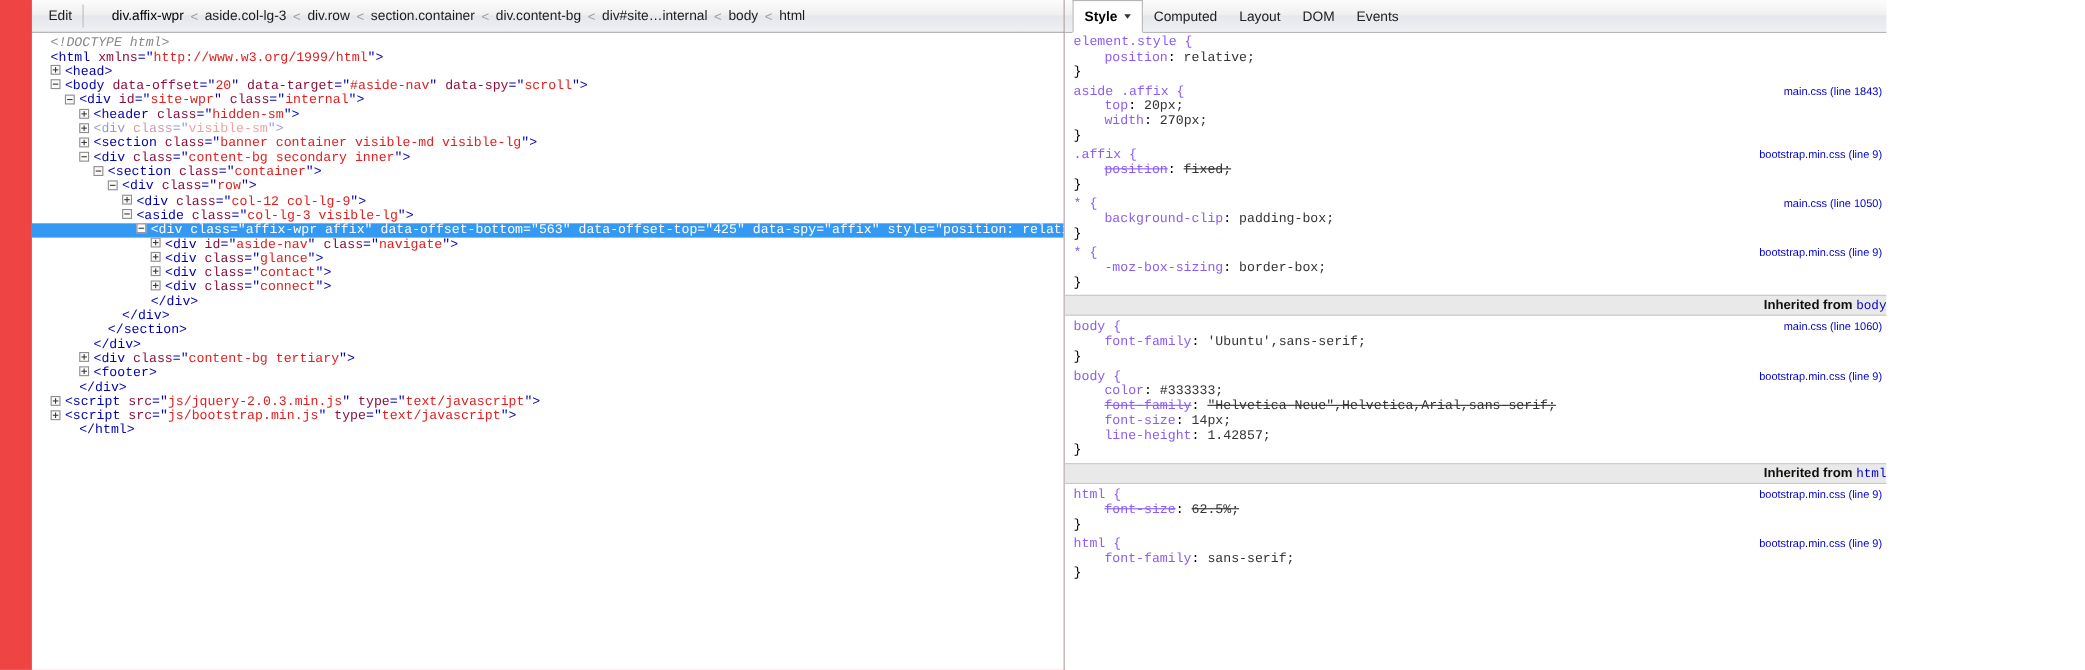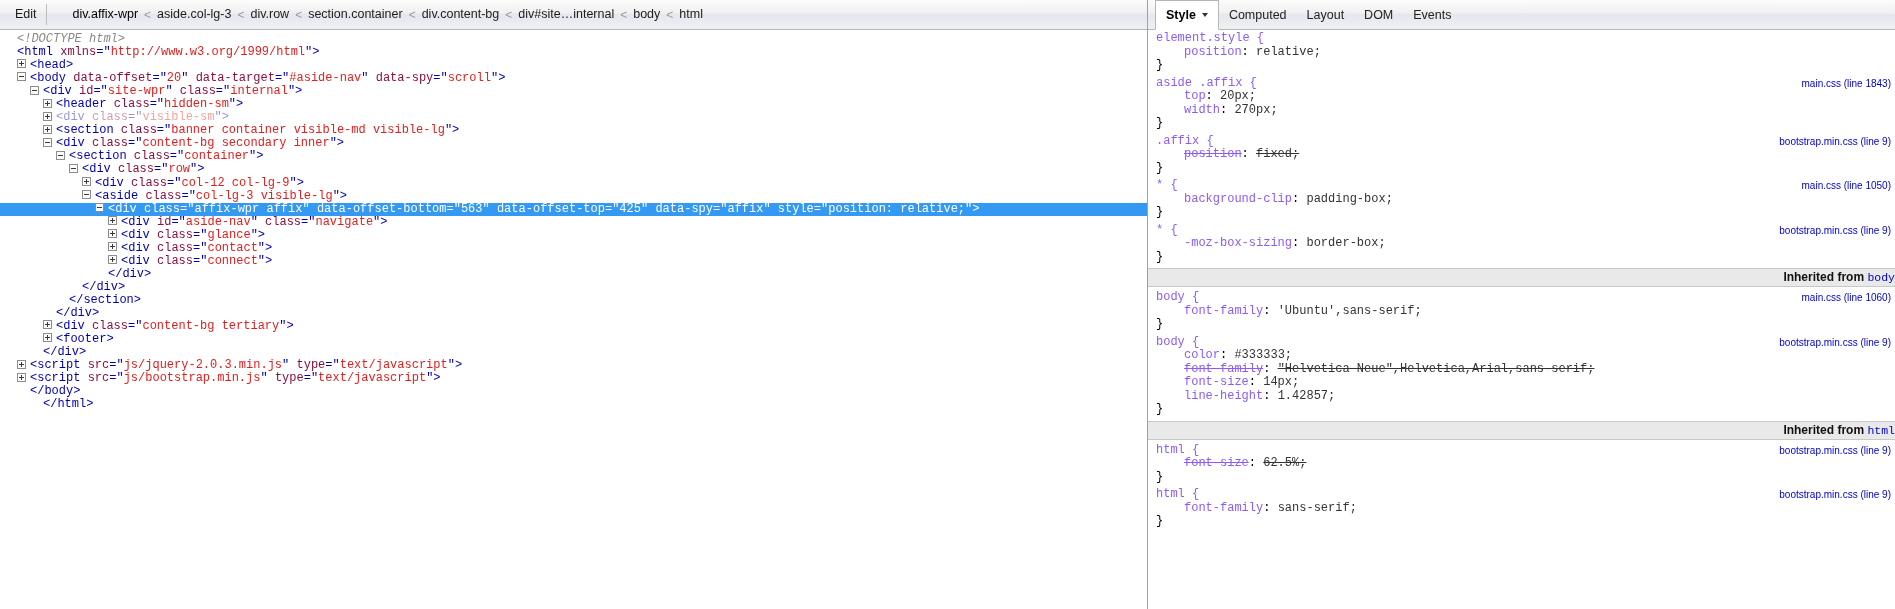--- a/index.html
+++ b/index.html
@@ -19,28 +19,29 @@
     width: 1895px;
     height: 609px;
     position: relative;
     display: flex;
     flex-direction: row;
     background: #fff;
   }
 
   
   .left-pane {
-    width: 1148px;
+    width: 968px;
     height: 609px;
     position: relative;
     display: flex;
     flex-direction: column;
     background: #ef4444;
     border-right: 1px solid #a0a0a0;
     box-sizing: border-box;
+    padding-left: 29px;
   }
 
   
   .crumb-bar {
     height: 30px;
     min-height: 30px;
     background: linear-gradient(to bottom, #fcfcfc 0%, #f0f0f2 45%, #e6e7ec 50%, #eef0f4 100%);
     border-bottom: 1px solid #b6b6b6;
     display: flex;
     align-items: center;
@@ -317,21 +318,20 @@
         <div class="node" style="padding-left: 108px;"><span class="twisty plus"></span><span class="punct">&lt;</span><span class="tag">div</span><span class="punct"> </span><span class="attr">class</span><span class="punct">="</span><span class="val">connect</span><span class="punct">"&gt;</span></div>
         <div class="node" style="padding-left: 95px;"><span class="twisty none"></span><span class="punct">&lt;/div&gt;</span></div>
         <div class="node" style="padding-left: 69px;"><span class="twisty none"></span><span class="punct">&lt;/div&gt;</span></div>
         <div class="node" style="padding-left: 56px;"><span class="twisty none"></span><span class="punct">&lt;/section&gt;</span></div>
         <div class="node" style="padding-left: 43px;"><span class="twisty none"></span><span class="punct">&lt;/div&gt;</span></div>
         <div class="node" style="padding-left: 43px;"><span class="twisty plus"></span><span class="punct">&lt;</span><span class="tag">div</span><span class="punct"> </span><span class="attr">class</span><span class="punct">="</span><span class="val">content-bg tertiary</span><span class="punct">"&gt;</span></div>
         <div class="node" style="padding-left: 43px;"><span class="twisty plus"></span><span class="punct">&lt;</span><span class="tag">footer</span><span class="punct">&gt;</span></div>
         <div class="node" style="padding-left: 30px;"><span class="twisty none"></span><span class="punct">&lt;/div&gt;</span></div>
         <div class="node" style="padding-left: 17px;"><span class="twisty plus"></span><span class="punct">&lt;</span><span class="tag">script</span><span class="punct"> </span><span class="attr">src</span><span class="punct">="</span><span class="val">js/jquery-2.0.3.min.js</span><span class="punct">" </span><span class="attr">type</span><span class="punct">="</span><span class="val">text/javascript</span><span class="punct">"&gt;</span></div>
         <div class="node" style="padding-left: 17px;"><span class="twisty plus"></span><span class="punct">&lt;</span><span class="tag">script</span><span class="punct"> </span><span class="attr">src</span><span class="punct">="</span><span class="val">js/bootstrap.min.js</span><span class="punct">" </span><span class="attr">type</span><span class="punct">="</span><span class="val">text/javascript</span><span class="punct">"&gt;</span></div>
-        <div class="node" style="padding-left: 17px;"><span class="twisty none"></span><span class="punct">&lt;/body&gt;</span></div>
         <div class="node" style="padding-left: 4px; margin-left: 26px;"><span class="twisty none"></span><span class="punct">&lt;/html&gt;</span></div>
       </div>
 
   </div>
 
   <div class="right-pane">
 
     <div class="tabbar" id="tabbar">
         <div class="tab active">
           <span>Style</span>

